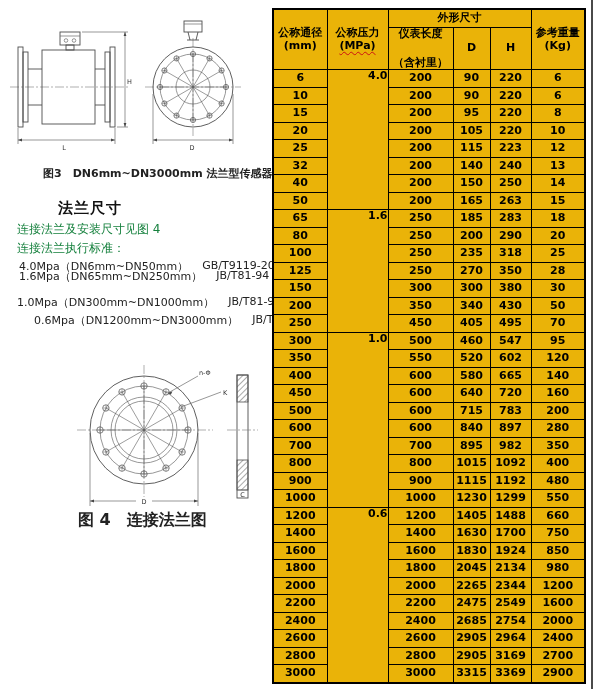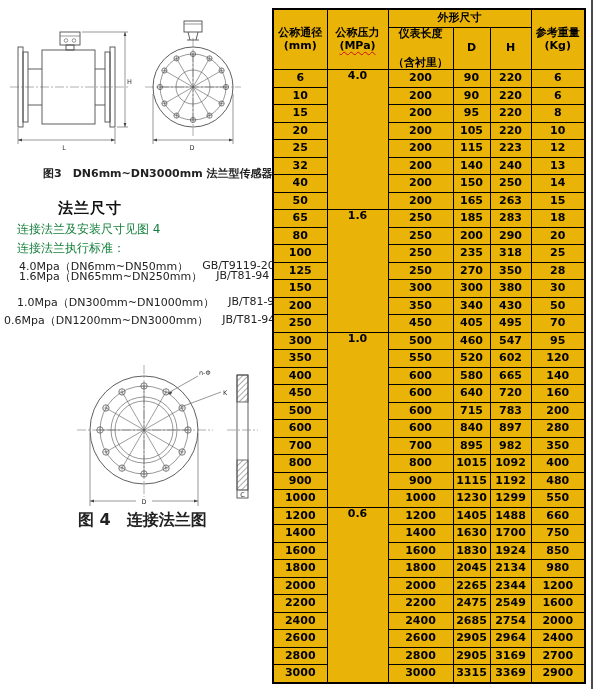--- a/index.html
+++ b/index.html
@@ -28,21 +28,21 @@
     font-size:11px;font-weight:bold;color:#000;
     border:2px solid #000;
   }
   table.dim th,table.dim td{
     border:1px solid #000;text-align:center;vertical-align:middle;
     padding:0;line-height:1.15;overflow:hidden;
   }
   table.dim thead tr.h1 th{height:17px;}
   table.dim thead tr.h2 th{height:36px;}
   table.dim tbody td{height:16.5px;}
-  table.dim td.pressure{vertical-align:top;padding-top:0;}
+  table.dim td.pressure{vertical-align:top;padding-top:0;text-align:right;}
   .hline2{}
   .hline2.tight{margin-top:16px;}
   .wavy{
     text-decoration-line:underline;
     text-decoration-style:wavy;
     text-decoration-color:#cc1111;
     text-decoration-thickness:1px;
     text-underline-offset:2px;
   }
   
@@ -169,21 +169,21 @@
     <span class="std">GB/T9119-2000</span>
   </div>
   <div class="abs std-line" style="left:19px;top:269px;">
     <span>1.6Mpa（DN65mm~DN250mm）</span>
     <span class="std">JB/T81-94</span>
   </div>
   <div class="abs std-line" style="left:17px;top:295px;">
     <span>1.0Mpa（DN300mm~DN1000mm）</span>
     <span class="std">JB/T81-94</span>
   </div>
-  <div class="abs std-line" style="left:4px;top:313px;">
+  <div class="abs std-line" style="left:34px;top:313px;">
     <span>0.6Mpa（DN1200mm~DN3000mm）</span>
     <span class="std">JB/T81-94</span>
   </div>
 
   <svg class="abs" style="left:35px;top:345px;" width="230" height="175" viewBox="0 0 230 175">
     <defs>
       <pattern id="h4" width="4" height="4" patternUnits="userSpaceOnUse" patternTransform="rotate(45)">
         <line x1="0" y1="0" x2="0" y2="4" stroke="#555" stroke-width="1"></line>
       </pattern>
     </defs>

